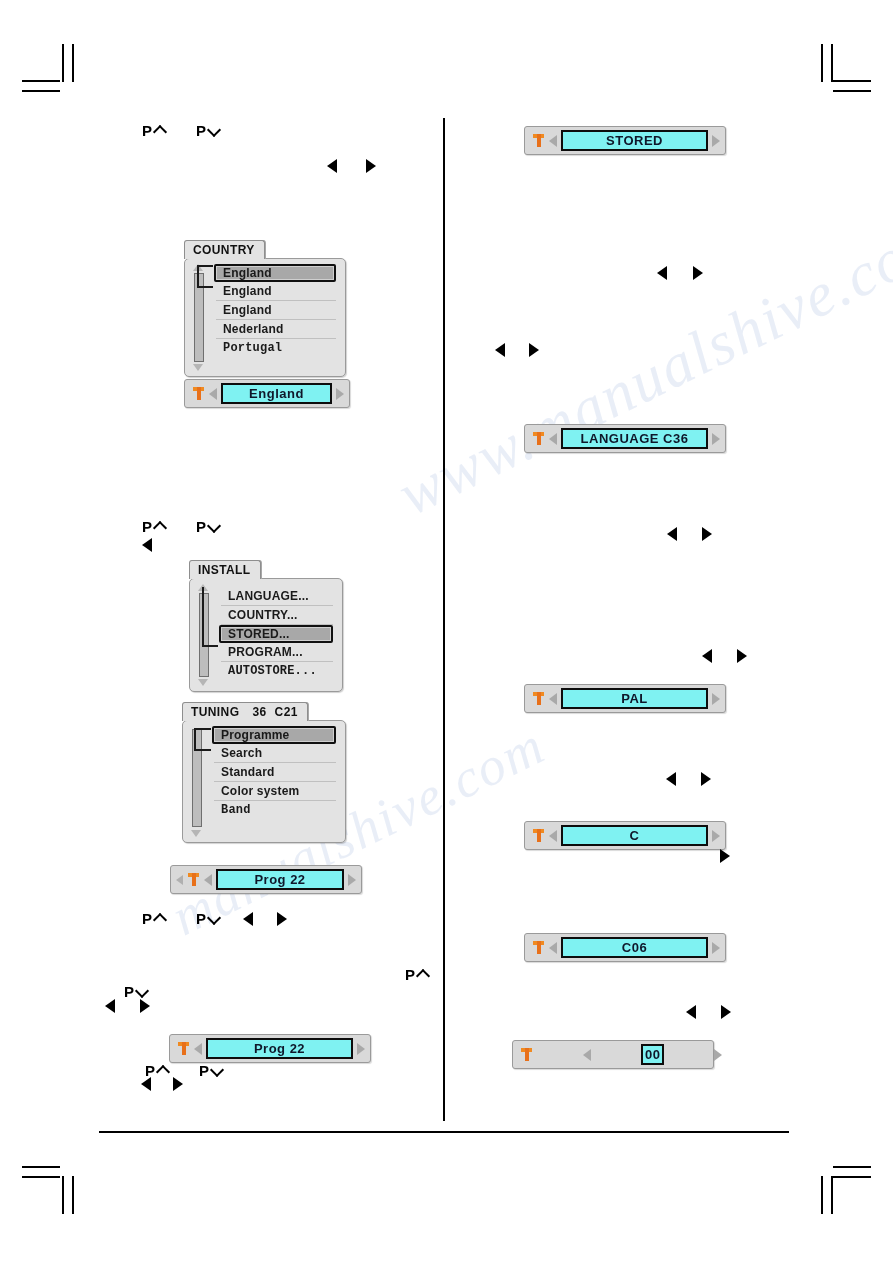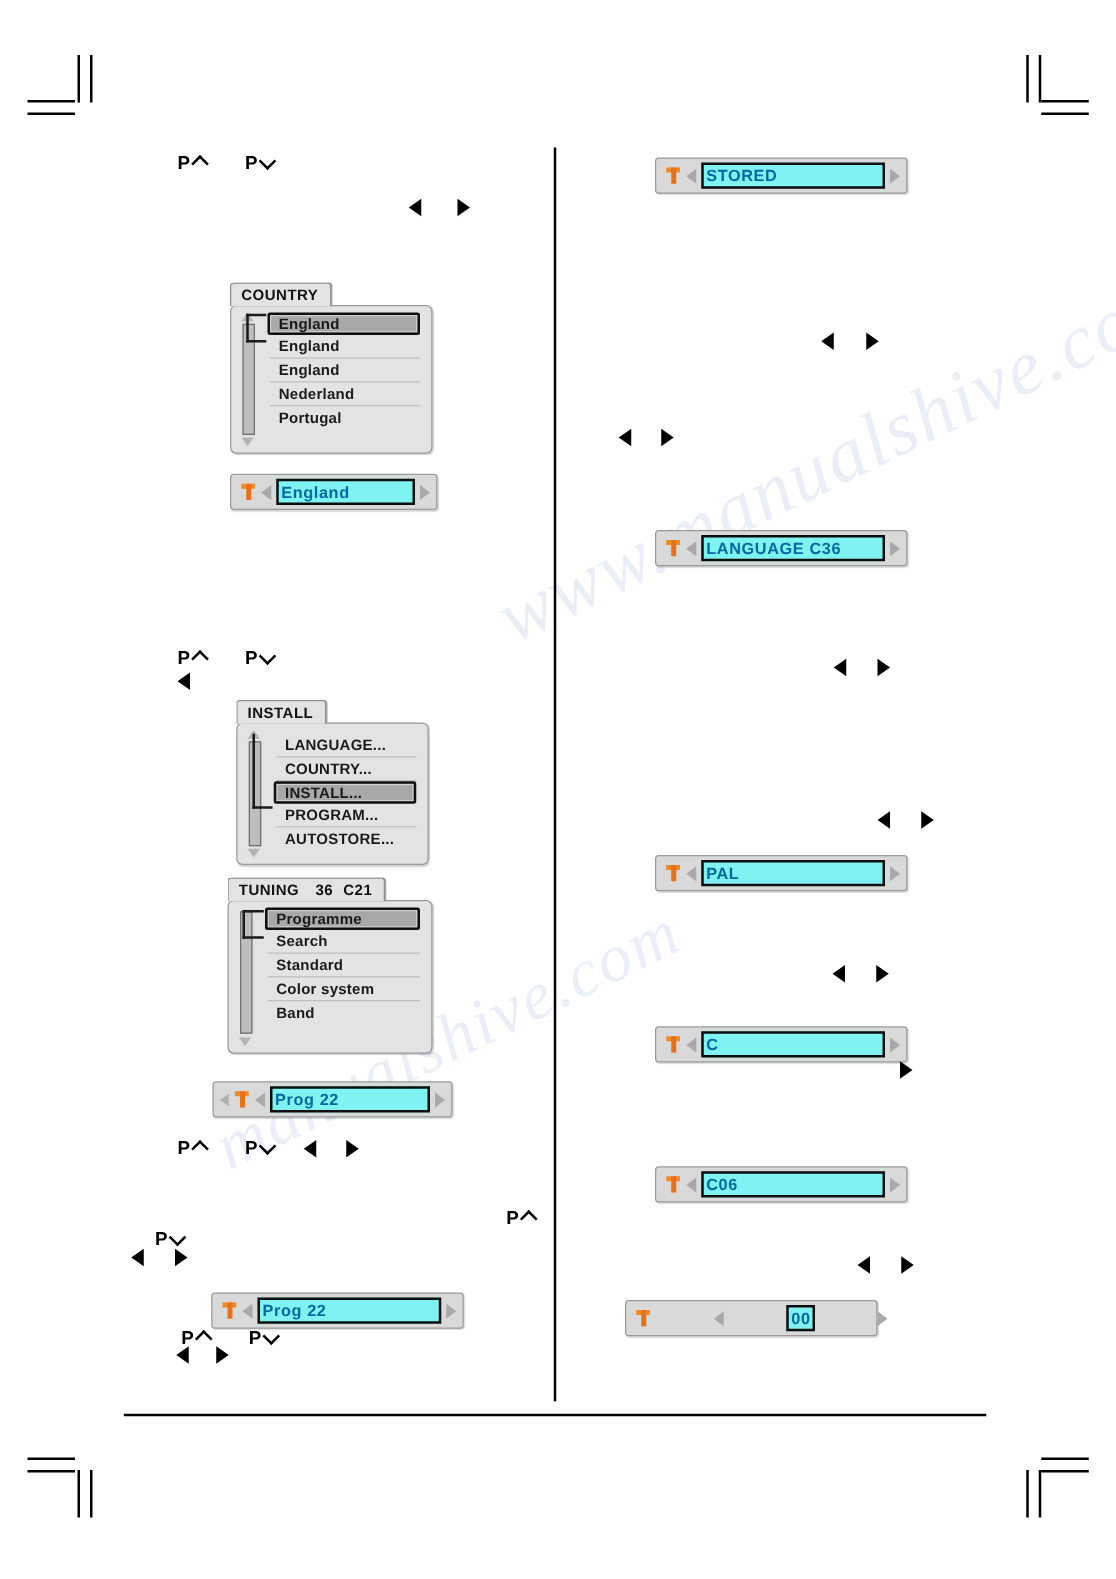--- a/index.html
+++ b/index.html
@@ -160,21 +160,21 @@
   }
   .osd-list li {
     position: relative;
     font-size: 12px;
     font-weight: bold;
     color: #1a1a1a;
     padding: 2px 4px 2px 7px;
     border-bottom: 1px solid #c0c0c0;
     letter-spacing: 0.2px;
   }
-  .osd-list li:last-child { border-bottom: none; }
+  .osd-list li:last-child { border-bottom: none; font-family: Liberation Mono, monospace; }
   .osd-list li.selected {
     background: #a8a8a8;
     border: 2px solid #101010;
     border-radius: 2px;
     padding: 0px 4px 0px 7px;
     margin-left: -2px;
     box-shadow: inset 0 0 0 1px #cfcfcf;
   }
 
   
@@ -230,24 +230,24 @@
     border-top: 6px solid transparent;
     border-bottom: 6px solid transparent;
     border-left: 8px solid #a9a9a9;
     flex: none;
     margin-left: 4px;
   }
   .osd-bar .field {
     flex: 1 1 auto;
     background: #7ff2f2;
     border: 2px solid #0d0d0d;
-    text-align: left;
+    text-align: center;
     font-size: 13px;
     font-weight: bold;
-    color: #0369a1;
+    color: #0f172a;
     padding: 1px 2px;
     letter-spacing: 0.5px;
     line-height: 15px;
   }
 
   
   .watermark {
     position: absolute;
     color: rgba(120,150,205,0.16);
     font-family: "Liberation Serif", serif;
@@ -298,21 +298,21 @@
   <div class="pkey up" style="left:142px; top:123px;">
     <span>P</span><span class="chev"></span>
   </div>
   <div class="pkey down" style="left:196px; top:123px;">
     <span>P</span><span class="chev"></span>
   </div>
 
   <div class="tri left" style="left:327px; top:159px;"></div>
   <div class="tri right" style="left:366px; top:159px;"></div>
 
-  <div class="osd-menu" style="left:184px; top:226px; width:162px;">
+  <div class="osd-menu" style="left:184px; top:240px; width:162px;">
     <div class="osd-tab">
       <span>COUNTRY</span>
     </div>
     <div class="osd-body" style="height:117px;">
       <div class="osd-scroll">
         <div class="arrow-up"></div>
         <div class="track"></div>
         <div class="arrow-dn"></div>
       </div>
       <div class="osd-elbow" style="left:12px; top:6px; width:14px; height:19px;"></div>
@@ -348,21 +348,21 @@
     <div class="osd-body" style="height:112px;">
       <div class="osd-scroll">
         <div class="arrow-up"></div>
         <div class="track"></div>
         <div class="arrow-dn"></div>
       </div>
       <div class="osd-elbow" style="left:12px; top:8px; width:14px; height:58px; border-top:none;"></div>
       <ul class="osd-list" style="padding-top:8px;">
         <li>LANGUAGE...</li>
         <li>COUNTRY...</li>
-        <li class="selected">INSTALL...</li>
+        <li class="selected">STORED...</li>
         <li>PROGRAM...</li>
         <li>AUTOSTORE...</li>
       </ul>
     </div>
   </div>
 
   <div class="osd-menu" style="left:182px; top:702px; width:164px;">
     <div class="osd-tab">
       <span>TUNING</span><span class="tab-extra">36</span><span class="tab-extra2">C21</span>
     </div>
@@ -474,20 +474,20 @@
   <div class="osd-bar" style="left:524px; top:933px; width:190px;">
     <span class="antenna"></span>
     <span class="tri-l"></span>
     <span class="field">C06</span>
     <span class="tri-r"></span>
   </div>
 
   <div class="tri left" style="left:686px; top:1005px;"></div>
   <div class="tri right" style="left:721px; top:1005px;"></div>
 
-  <div class="osd-bar" style="left:500px; top:1040px; width:190px;gap:46px;">
+  <div class="osd-bar" style="left:512px; top:1040px; width:190px;gap:46px;">
     <span class="antenna"></span>
     <span class="tri-l"></span>
     <span class="field">00</span>
     <span class="tri-r"></span>
   </div>
 
 </div>
 
 </body></html>

